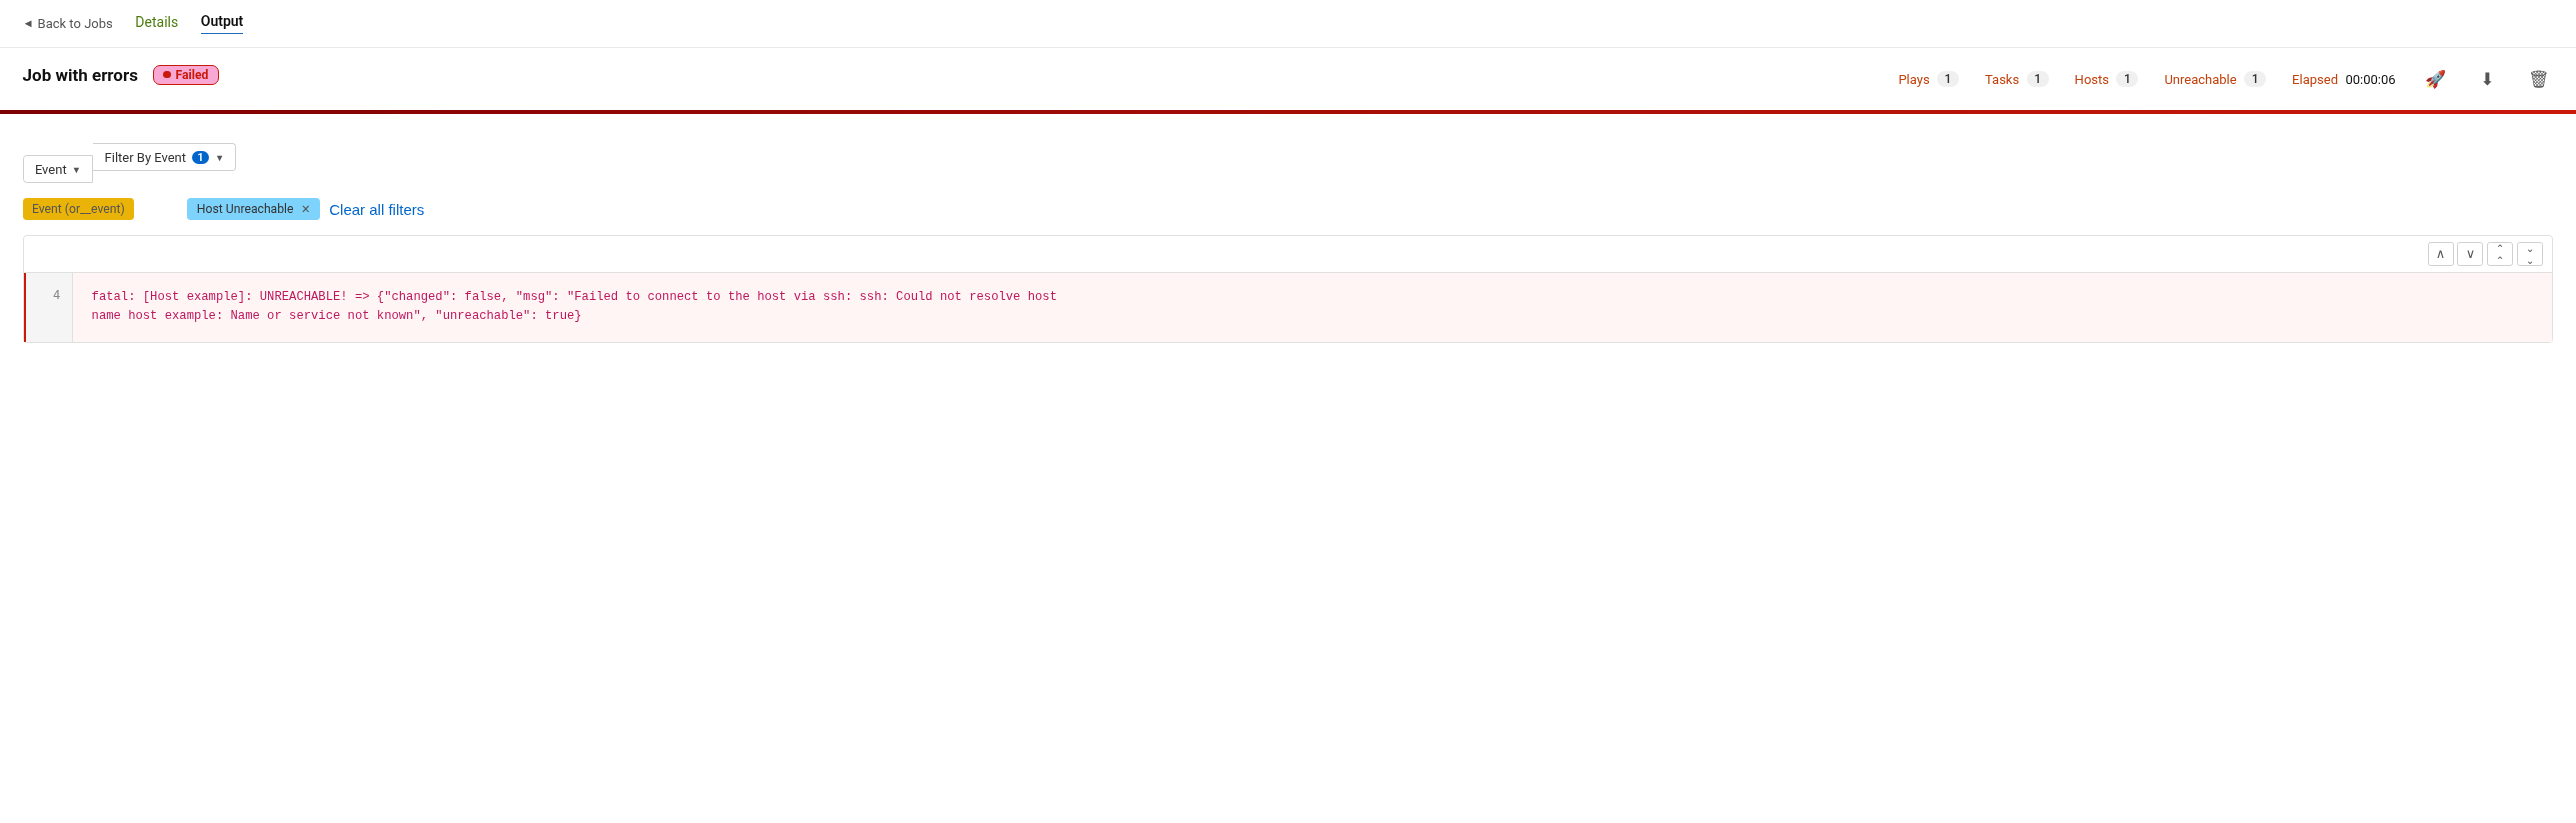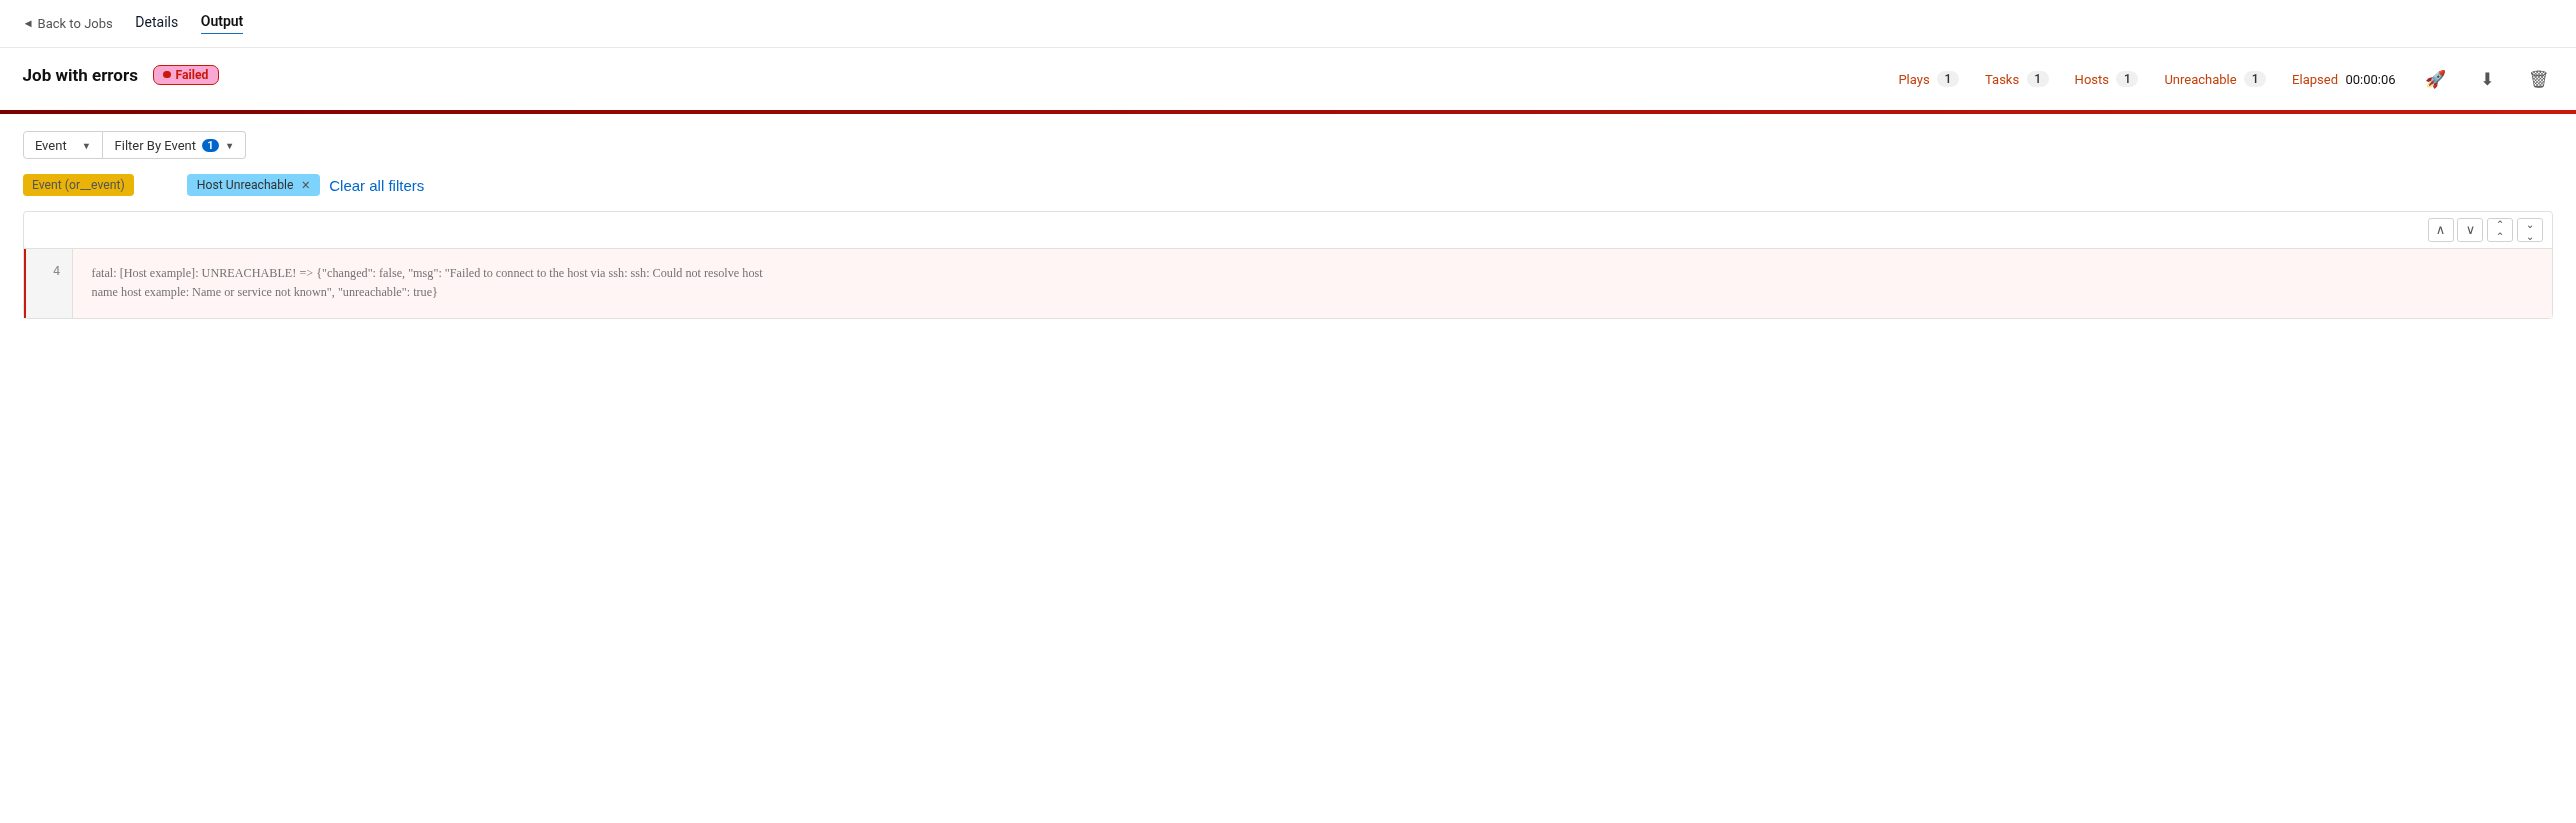--- a/index.html
+++ b/index.html
@@ -25,21 +25,21 @@
       color: #555;
       font-size: 13px;
       cursor: pointer;
       text-decoration: none;
     }
     .back-arrow {
       font-size: 11.3px;
       color: #555;
     }
     .nav-tab {
-      color: #0f172a;
+      color: #4d7c0f;
       font-size: 14px;
       cursor: pointer;
       padding-bottom: 3.8px;
     }
     .nav-tab.active {
       color: #111;
       font-weight: 600;
       border-bottom: 1.9px solid #1a6dbb;
     }
 
@@ -126,28 +126,29 @@
     }
     .filter-row1 {
       display: flex;
       align-items: center;
       gap: 0;
       margin-bottom: 15px;
     }
     .filter-dropdown {
       display: inline-flex;
       align-items: center;
-      gap: 15px;
+      gap: 5px;
       border: 0.9px solid #d0d0d0;
       background: #fff;
       border-radius: 3.8px 0 0 3.8px;
       padding: 5.6px 11.3px;
       cursor: pointer;
       font-size: 13px;
       color: #333;
+      margin-top: 24px;
     }
     .filter-dropdown-right {
       display: inline-flex;
       align-items: center;
       gap: 5.6px;
       border: 0.9px solid #d0d0d0;
       border-left: none;
       background: #fff;
       border-radius: 0 3.8px 3.8px 0;
       padding: 5.6px 11.3px;
@@ -247,23 +248,23 @@
       text-align: right;
       color: #888;
       font-size: 12.2px;
       font-family: monospace;
       min-width: 47px;
       border-right: 0.9px solid #e0e0e0;
       user-select: none;
     }
     .code-content {
       padding: 15px 19px;
-      font-family: Liberation Serif, serif;
-      font-size: 12.2px;
-      color: #737373;
+      font-family: Liberation Mono, monospace;
+      font-size: 12.2px;
+      color: #be185d;
       line-height: 1.6;
       white-space: pre-wrap;
       word-break: break-all;
       flex: 1;
     }
     .output-row-error {
       background: #fff5f5;
       border-left: 2.8px solid #c9190b;
     }
   </style>

